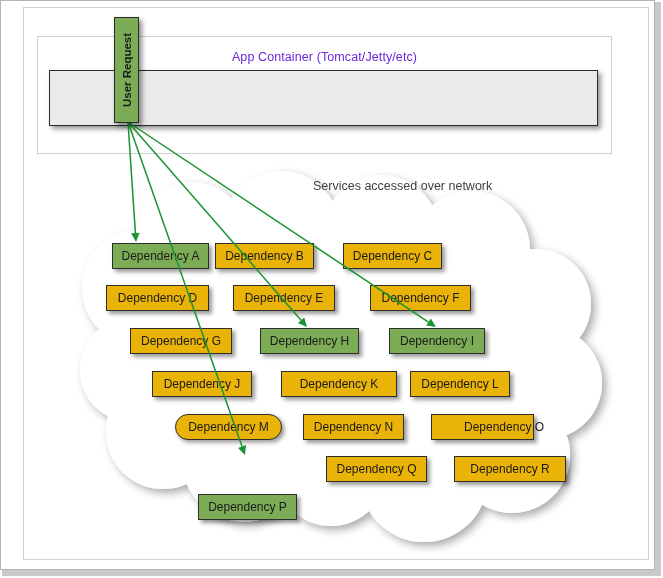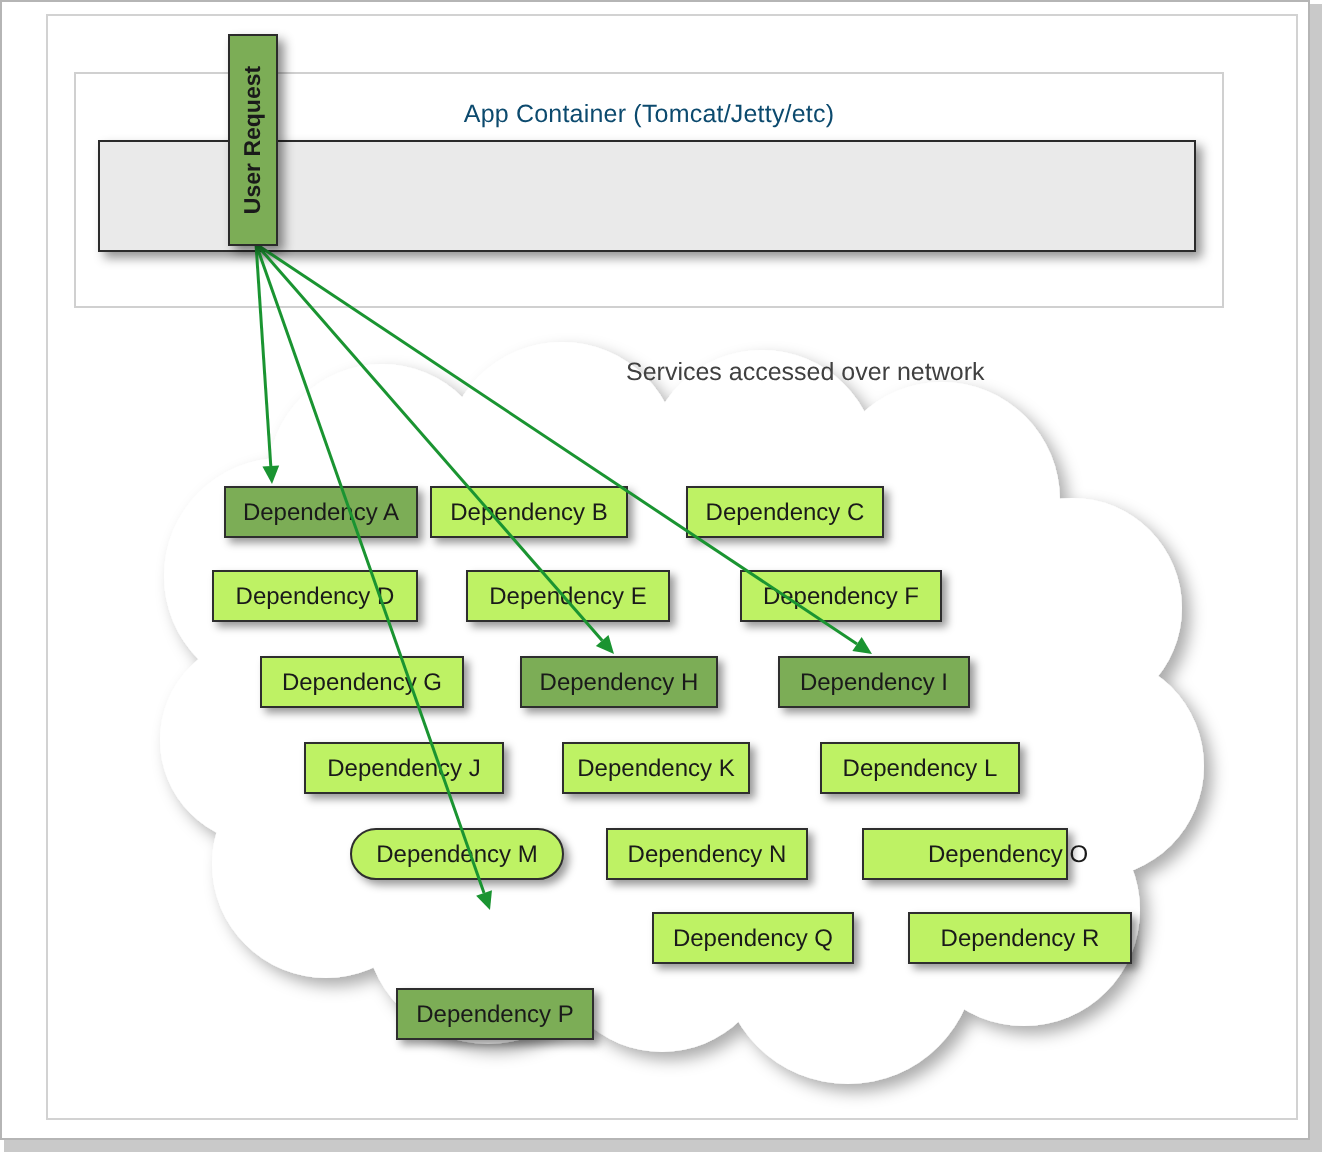--- a/index.html
+++ b/index.html
@@ -58,21 +58,21 @@
     background: #ffffff;
     box-sizing: border-box;
   }
   .app-container-title {
     position: absolute;
     left: 0;
     top: 13px;
     width: 100%;
     text-align: center;
     font-size: 12.5px;
-    color: #0c4a6e;
+    color: #6d28d9;
     letter-spacing: 0.1px;
   }
   .app-bar {
     position: absolute;
     left: 49px;
     top: 70px;
     width: 549px;
     height: 56px;
     background: #eaeaea;
     border: 1.6px solid #2b2b2b;
@@ -126,21 +126,21 @@
   }
 
   
   .dep {
     position: absolute;
     height: 26px;
     line-height: 25px;
     text-align: center;
     font-size: 12px;
     color: #1a1a1a;
-    background: #bef264;
+    background: #eab308;
     border: 1.4px solid #2e2e2e;
     box-sizing: border-box;
     box-shadow: 2.5px 2.5px 4px rgba(0,0,0,0.40);
     z-index: 15;
     white-space: nowrap;
   }
   .dep.hl {
     background: #7cad56;
   }
 
@@ -199,21 +199,21 @@
       <div class="dep hl" style="left: 88px; top: 243px; width: 97px; margin-left: 24px;"><span>Dependency A</span></div>
       <div class="dep" style="left: 215px; top: 243px; width: 99px;"><span>Dependency B</span></div>
       <div class="dep" style="left: 343px; top: 243px; width: 99px;"><span>Dependency C</span></div>
       <div class="dep" style="left: 106px; top: 285px; width: 103px;"><span>Dependency D</span></div>
       <div class="dep" style="left: 233px; top: 285px; width: 102px;"><span>Dependency E</span></div>
       <div class="dep" style="left: 370px; top: 285px; width: 101px;"><span>Dependency F</span></div>
       <div class="dep" style="left: 130px; top: 328px; width: 102px;"><span>Dependency G</span></div>
       <div class="dep hl" style="left: 260px; top: 328px; width: 99px;"><span>Dependency H</span></div>
       <div class="dep hl" style="left: 389px; top: 328px; width: 96px;"><span>Dependency I</span></div>
       <div class="dep" style="left: 152px; top: 371px; width: 100px;"><span>Dependency J</span></div>
-      <div class="dep" style="left: 281px; top: 371px; width: 94px;"><span>Dependency K</span></div>
+      <div class="dep" style="left: 281px; top: 371px; width: 116px;"><span>Dependency K</span></div>
       <div class="dep" style="left: 410px; top: 371px; width: 100px;"><span>Dependency L</span></div>
       <div class="dep" style="left: 175px; top: 414px; width: 107px; border-radius: 13px;"><span>Dependency M</span></div>
       <div class="dep" style="left: 303px; top: 414px; width: 101px;"><span>Dependency N</span></div>
       <div class="dep" style="left: 431px; top: 414px; width: 103px; padding-left: 32px;"><span>Dependency O</span></div>
       <div class="dep hl" style="left: 198px; top: 456px; width: 99px; margin-top: 38px;"><span>Dependency P</span></div>
       <div class="dep" style="left: 326px; top: 456px; width: 101px;"><span>Dependency Q</span></div>
       <div class="dep" style="left: 454px; top: 456px; width: 112px;"><span>Dependency R</span></div>
     </div>
 
   <svg class="arrows" id="arrow-host" viewBox="0 0 663 578" xmlns="http://www.w3.org/2000/svg">

